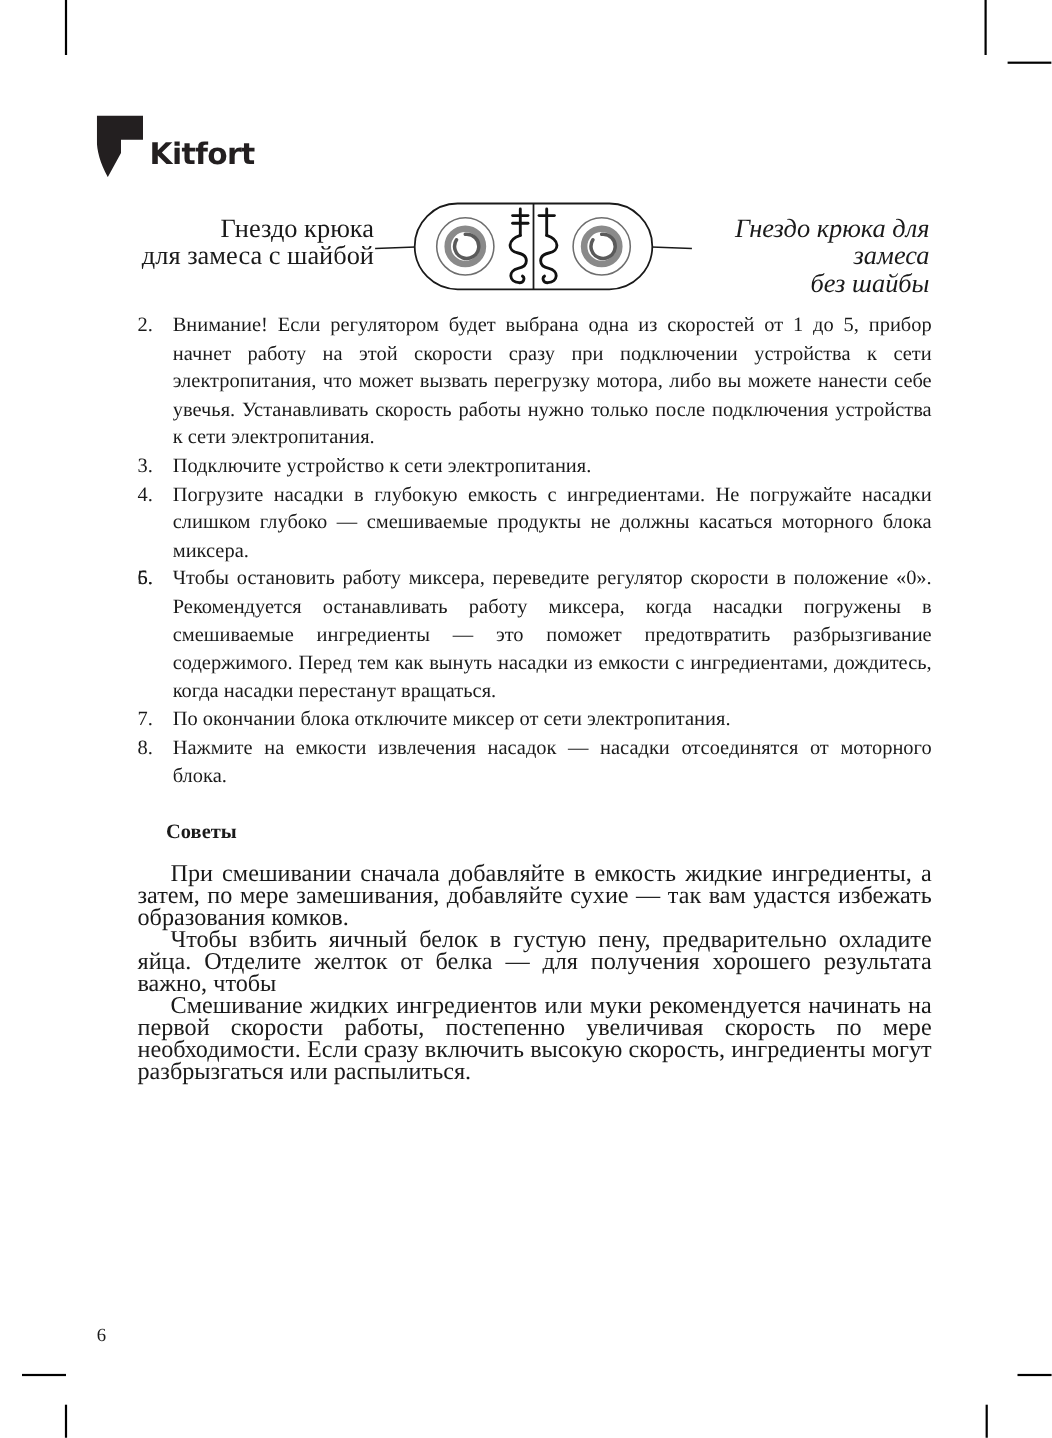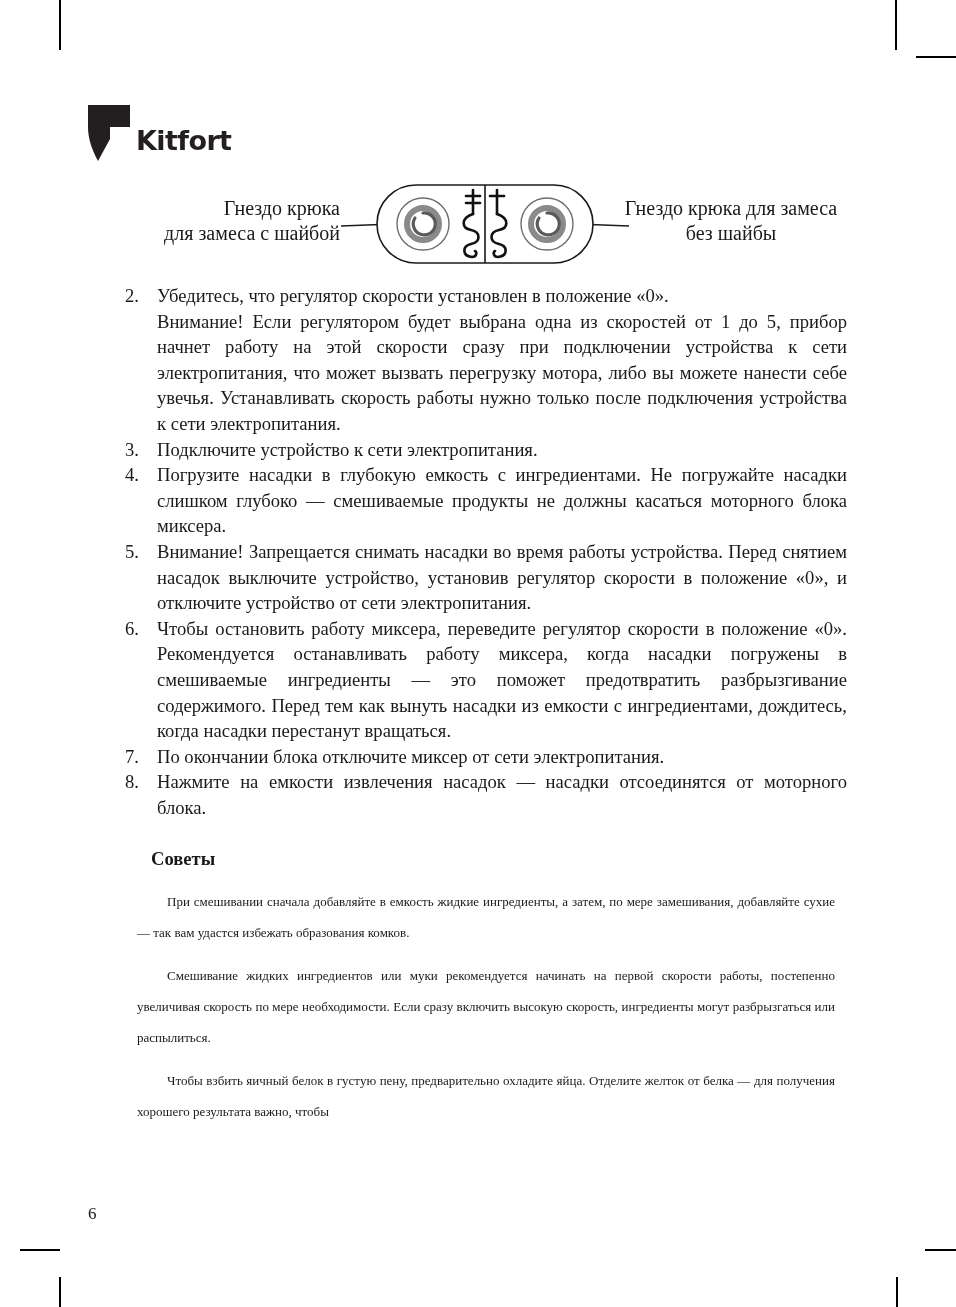--- a/index.html
+++ b/index.html
@@ -61,36 +61,37 @@
   
   .diagram-block {
     position: absolute;
     left: 125px;
     top: 178px;
     width: 718px;
     height: 96px;
   }
   .callout-label {
     position: absolute;
-    font-size: 20px;
+    font-size: 24px;
     line-height: 25px;
     color: #1a1a1a;
     white-space: pre-line;
   }
   .callout-left {
     left: 0px;
     top: 18px;
     width: 215px;
     text-align: right;
   }
   .callout-right {
     left: 492px;
     top: 18px;
     width: 228px;
-    text-align: center;
+    text-align: right;
+    font-style: italic;
   }
   .diagram-svg {
     position: absolute;
     left: 200px;
     top: 0px;
   }
 
   
   .content {
     position: absolute;
@@ -133,23 +134,23 @@
   .tips {
     margin-top: 26px;
   }
   .tips-heading {
     font-weight: bold;
     font-size: 18.6px;
     line-height: 25.6px;
     margin: 16px 0 14px 26px;
   }
   .tips p {
-    margin: 12px;
-    font-size: 13px;
-    line-height: 31px;
+    margin: 0;
+    font-size: 22px;
+    line-height: 20px;
     text-align: justify;
     text-indent: 30px;
   }
 
   
   .page-number {
     position: absolute;
     left: 88px;
     top: 1204px;
     font-size: 17px;
@@ -219,37 +220,35 @@
   <div class="callout-label callout-right">Гнездо крюка для замеса
 без шайбы</div>
 </div>
 
 <div class="content">
 
   <ol class="steps">
 
     <li>
       <span class="num">2.</span>
-      <p class="para"><span>Убедитесь, что регулятор скорости установлен в положение «0».</span></p>
       <p class="para"><span class="lead">Внимание!</span><span> Если регулятором будет выбрана одна из скоростей от 1 до 5, прибор начнет работу на этой скорости сразу при подключении устройства к сети электропитания, что может вызвать перегрузку мотора, либо вы можете нанести себе увечья. Устанавливать скорость работы нужно только после подключения устройства к сети электропитания.</span></p>
     </li>
 
     <li>
       <span class="num">3.</span>
       <p class="para"><span>Подключите устройство к сети электропитания.</span></p>
     </li>
 
     <li>
       <span class="num">4.</span>
       <p class="para"><span>Погрузите насадки в глубокую емкость с ингредиентами. Не погружайте насадки слишком глубоко — смешиваемые продукты не должны касаться моторного блока миксера.</span></p>
     </li>
 
     <li>
       <span class="num">5.</span>
-      <p class="para"><span class="lead">Внимание!</span><span> Запрещается снимать насадки во время работы устройства. Перед снятием насадок выключите устройство, установив регулятор скорости в положение «0», и отключите устройство от сети электропитания.</span></p>
     </li>
 
     <li>
       <span class="num">6.</span>
       <p class="para"><span>Чтобы остановить работу миксера, переведите регулятор скорости в положение «0». Рекомендуется останавливать работу миксера, когда насадки погружены в смешиваемые ингредиенты — это поможет предотвратить разбрызгивание содержимого. Перед тем как вынуть насадки из емкости с ингредиентами, дождитесь, когда насадки перестанут вращаться.</span></p>
     </li>
 
     <li>
       <span class="num">7.</span>
       <p class="para"><span>По окончании блока отключите миксер от сети электропитания.</span></p>
@@ -258,19 +257,19 @@
     <li>
       <span class="num">8.</span>
       <p class="para"><span>Нажмите на емкости извлечения насадок — насадки отсоединятся от моторного блока.</span></p>
     </li>
 
   </ol>
 
   <div class="tips">
     <div class="tips-heading">Советы</div>
     <p>При смешивании сначала добавляйте в емкость жидкие ингредиенты, а затем, по мере замешивания, добавляйте сухие — так вам удастся избежать образования комков.</p>
+    <p>Чтобы взбить яичный белок в густую пену, предварительно охладите яйца. Отделите желток от белка — для получения хорошего результата важно, чтобы</p>
     <p>Смешивание жидких ингредиентов или муки рекомендуется начинать на первой скорости работы, постепенно увеличивая скорость по мере необходимости. Если сразу включить высокую скорость, ингредиенты могут разбрызгаться или распылиться.</p>
-    <p>Чтобы взбить яичный белок в густую пену, предварительно охладите яйца. Отделите желток от белка — для получения хорошего результата важно, чтобы</p>
   </div>
 
 </div>
 
 <div class="page-number">6</div>
 
 </body></html>

